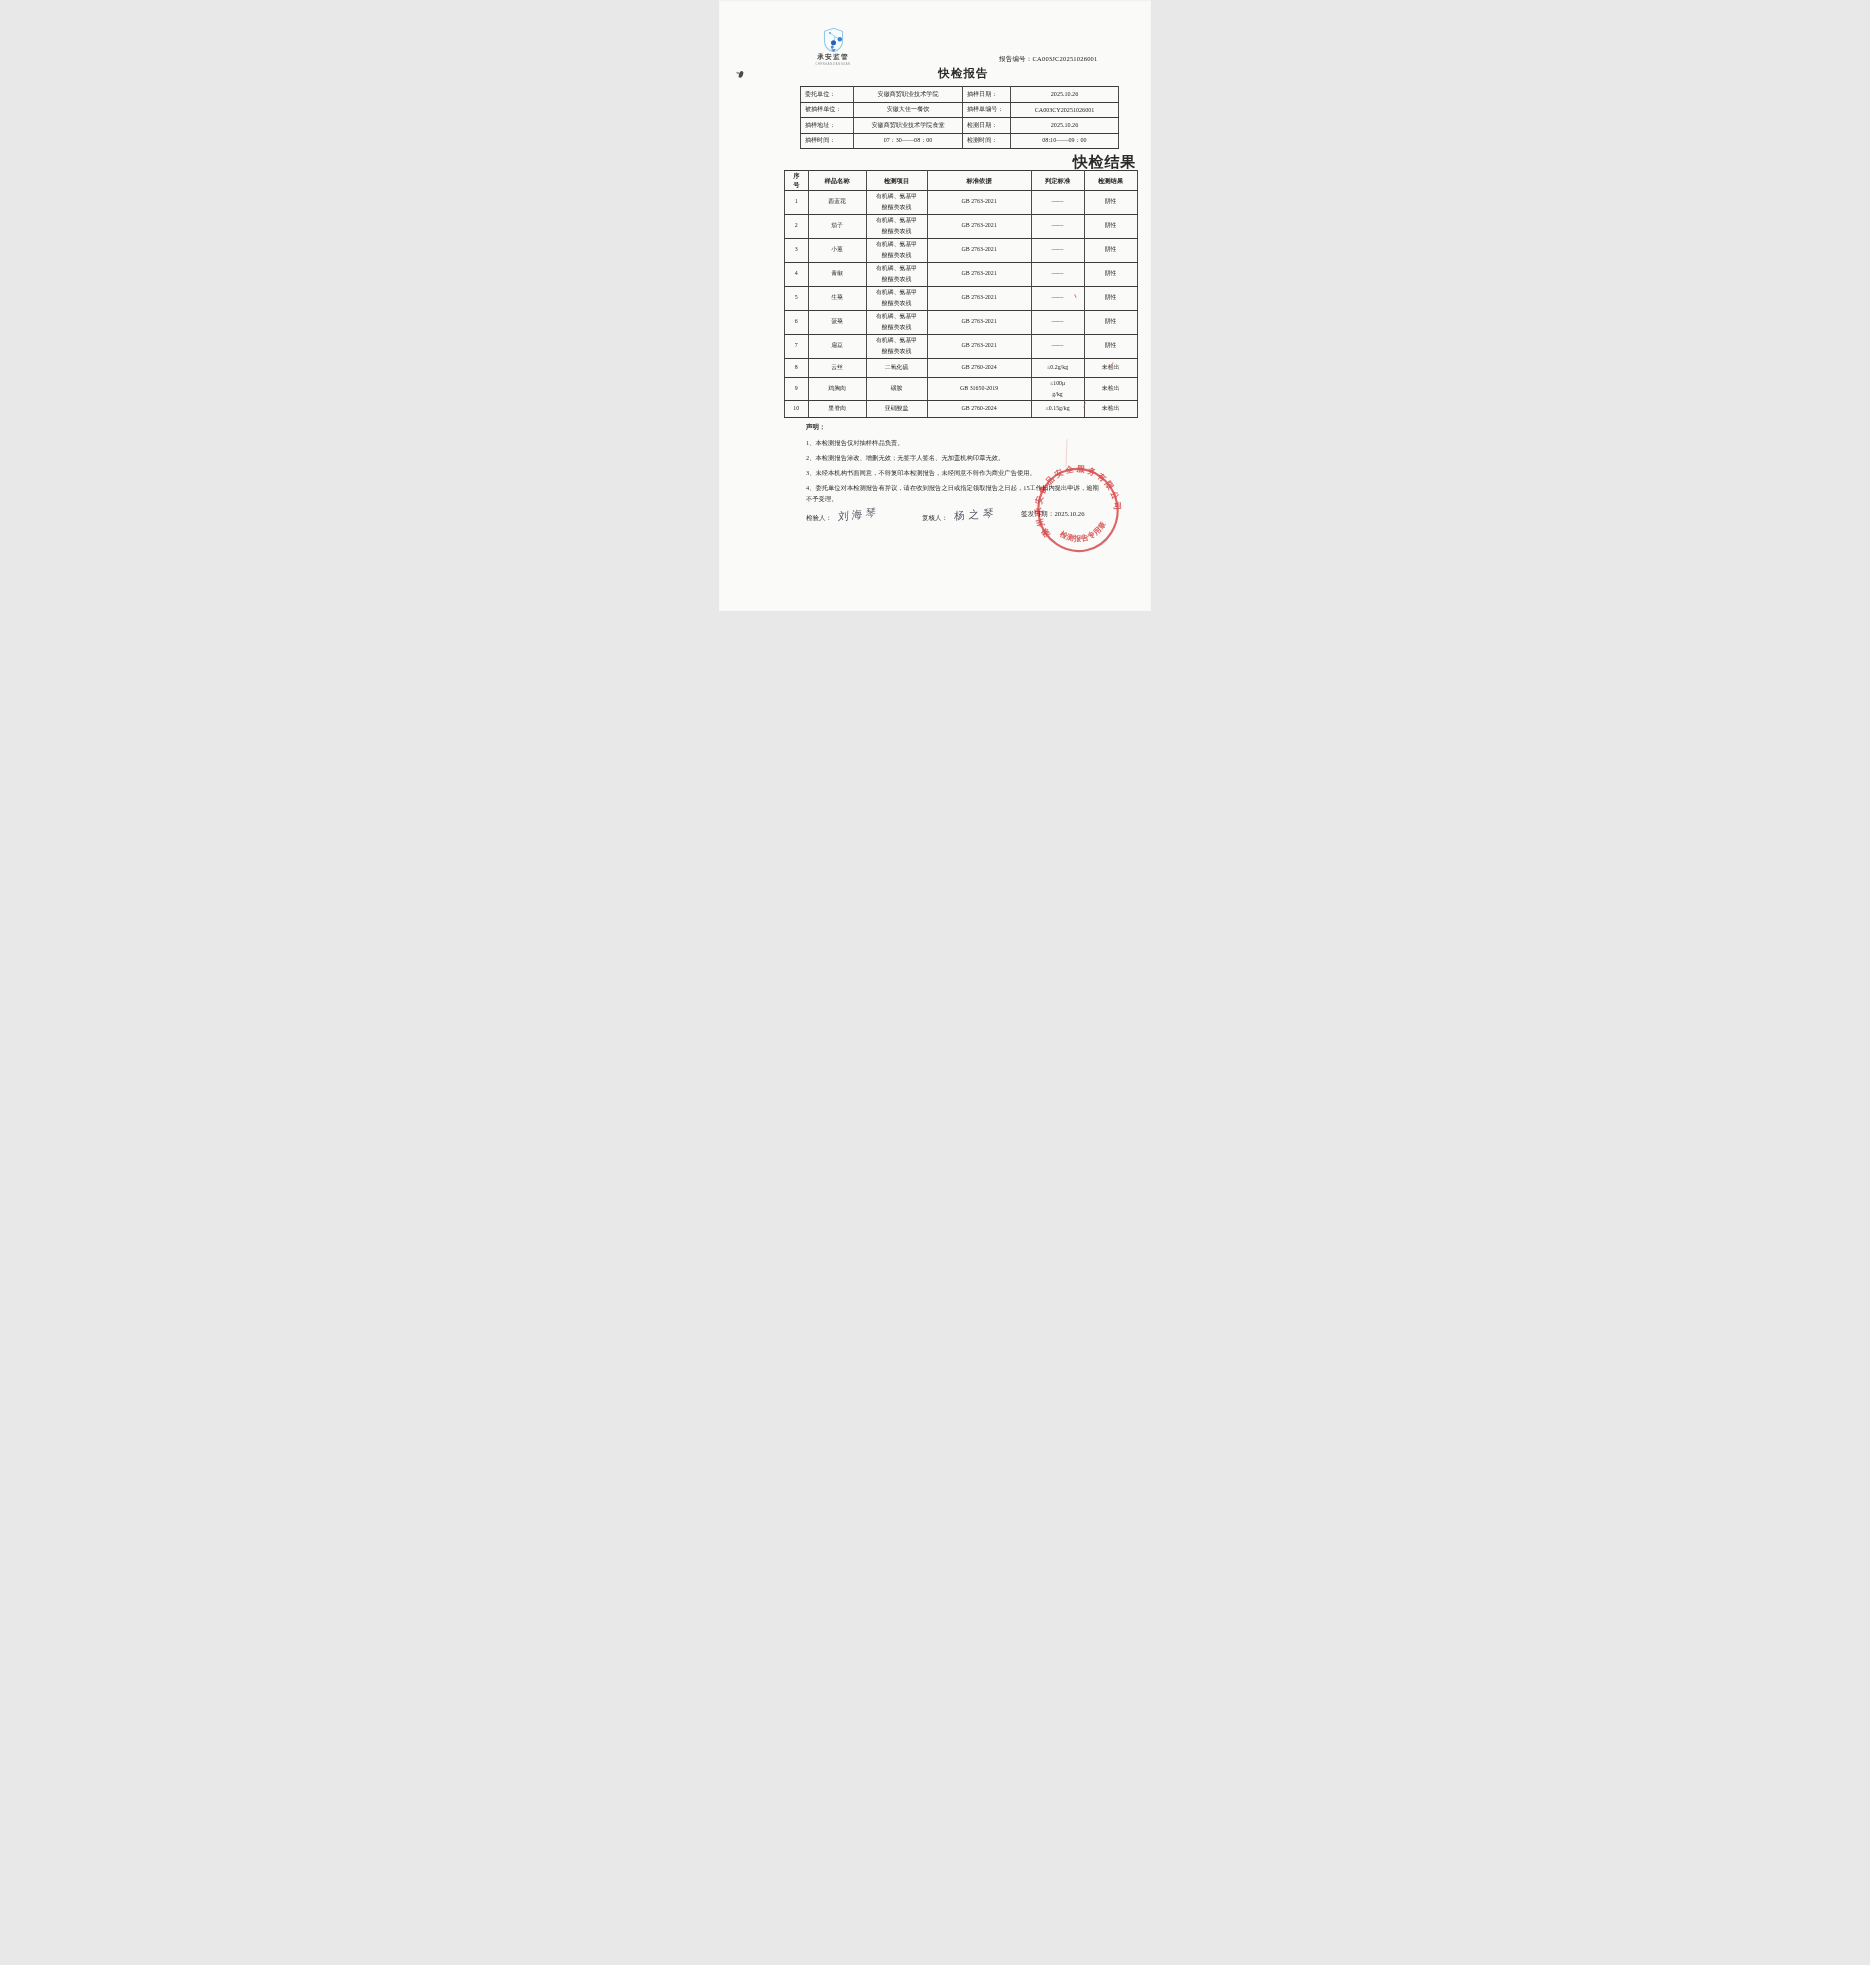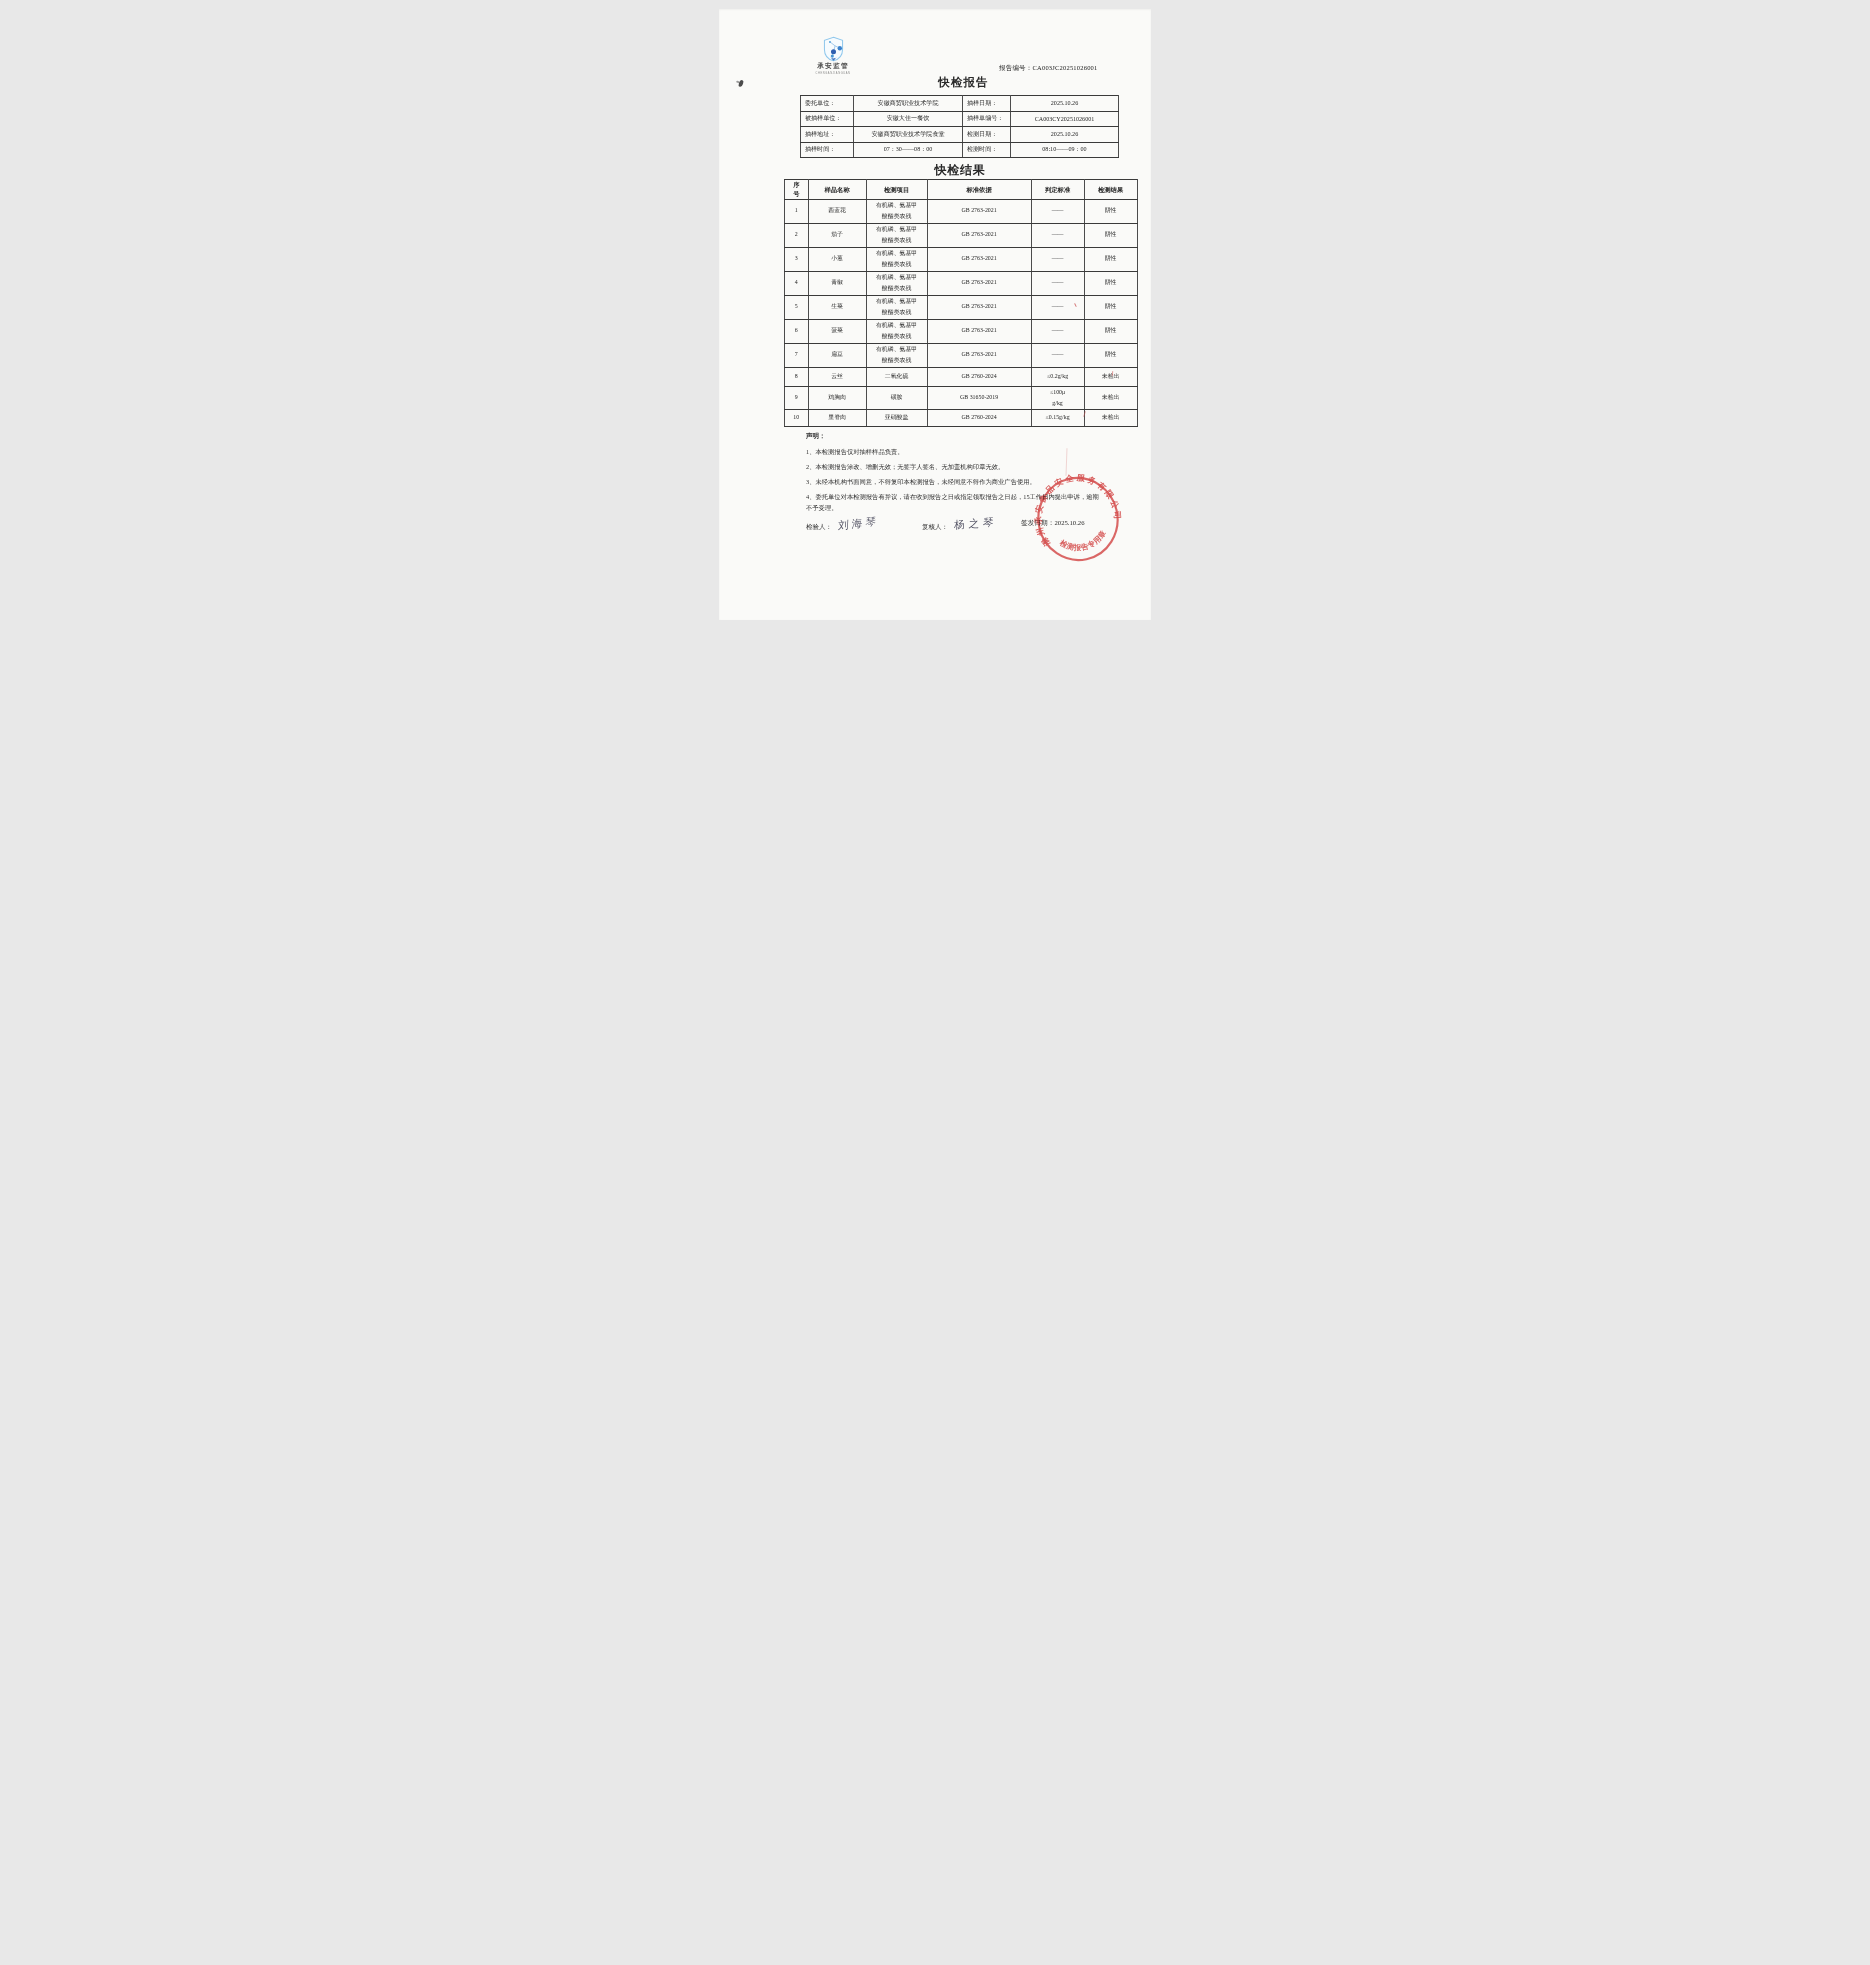--- a/index.html
+++ b/index.html
@@ -1,19 +1,19 @@
 <!DOCTYPE html>
 <html style="font-size:6.3px"><head>
 <meta charset="utf-8">
 <style>
   html,body{margin:0;padding:0;background:#e8e8e8;}
   .page{
     position:relative;
     width:432px;height:611px;
-    margin:9px auto;
+    margin:0 auto;
     background:#fafaf8;
     font-family:"Liberation Serif","DejaVu Serif",serif;
     color:#2b2b2b;
     overflow:hidden;
     box-shadow:inset 0 0.8px 2px rgba(0,0,0,.05);
   }
   
   .top-line{position:absolute;left:39px;top:23.6px;width:394px;height:0.8px;
     background:linear-gradient(to right,#dcdcdc,#9d9d9d 55%,#8f8f8f);}
   .ink-blot{position:absolute;left:20.4px;top:71px;width:4.3px;height:6.7px;
@@ -24,22 +24,22 @@
   .logo{position:absolute;left:91px;top:27px;width:46px;text-align:center;}
   .logo-shield{display:block;margin:0 auto;width:23px;height:26px;}
   .logo-cn{font-size:6.7px;font-weight:bold;color:#4d4d4d;letter-spacing:1.2px;margin-top:0.4px;
     font-family:"Liberation Sans","DejaVu Sans",sans-serif;}
   .logo-en{font-size:2.6px;color:#8a8a8a;letter-spacing:0.6px;margin-top:0.8px;
     font-family:"Liberation Sans","DejaVu Sans",sans-serif;}
   
   .report-no{position:absolute;left:280px;top:55px;font-size:6.5px;letter-spacing:0.2px;color:#222;}
   .title{position:absolute;left:48px;top:66px;width:393px;margin:0;text-align:center;
     font-size:11.4px;font-weight:bold;letter-spacing:1.2px;color:#2a2a2a;}
-  .results-title{position:absolute;left:65px;top:153px;width:352px;margin:0;text-align:center;
-    font-size:12px;font-weight:bold;letter-spacing:0.8px;color:#2a2a2a;}
+  .results-title{position:absolute;left:65px;top:153px;width:352px;margin:0;text-align:right;
+    font-size:15px;font-weight:bold;letter-spacing:0.8px;color:#2a2a2a;}
   
   table{border-collapse:collapse;table-layout:fixed;}
   .info-table{position:absolute;left:81px;top:86px;width:318px;font-size:6.1px;}
   .info-table td{
     border-top:0.9px solid #3a3a3a;border-bottom:0.9px solid #3a3a3a;
     border-left:0.5px solid #4c4c4c;border-right:0.5px solid #4c4c4c;
     height:14.5px;text-align:center;vertical-align:middle;padding:0 0.8px;color:#262626;}
   .info-table td.lbl{text-align:left;padding-left:3.9px;}
   
   .results-table{position:absolute;left:65px;top:170px;width:352px;font-size:5.9px;}

